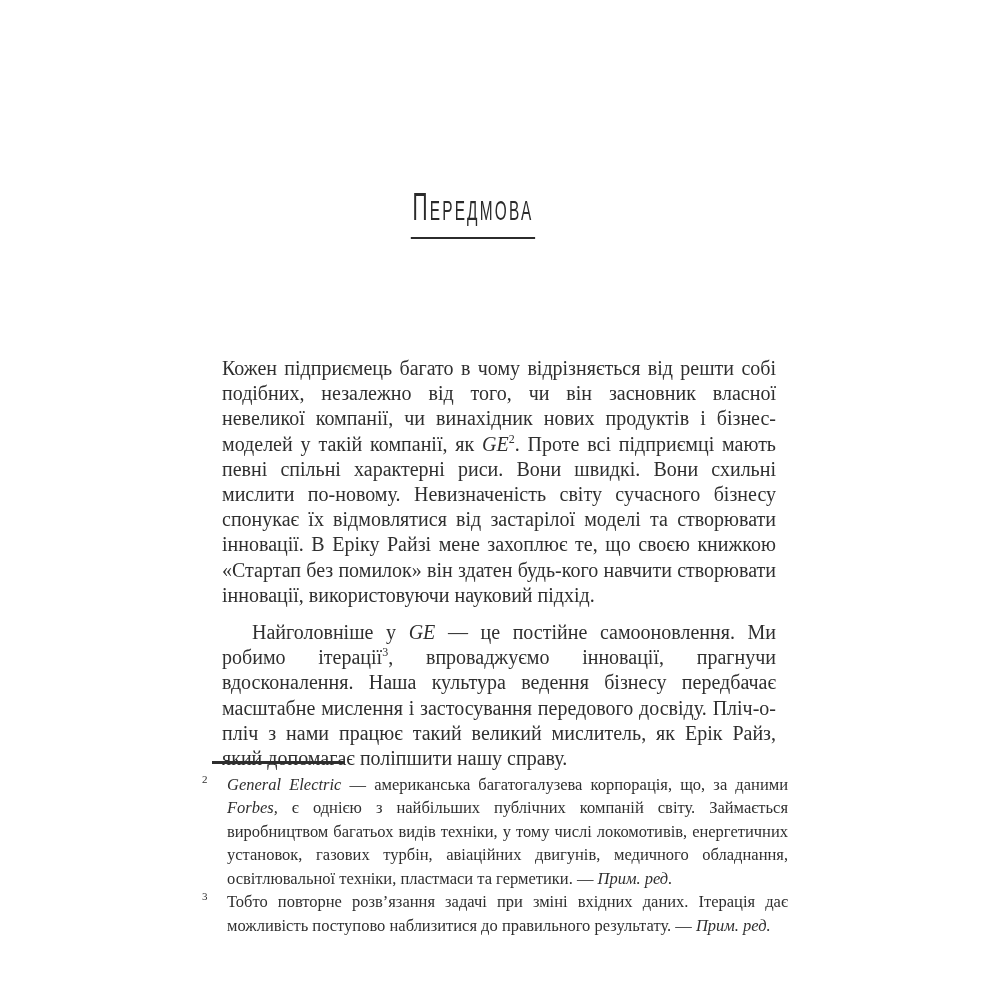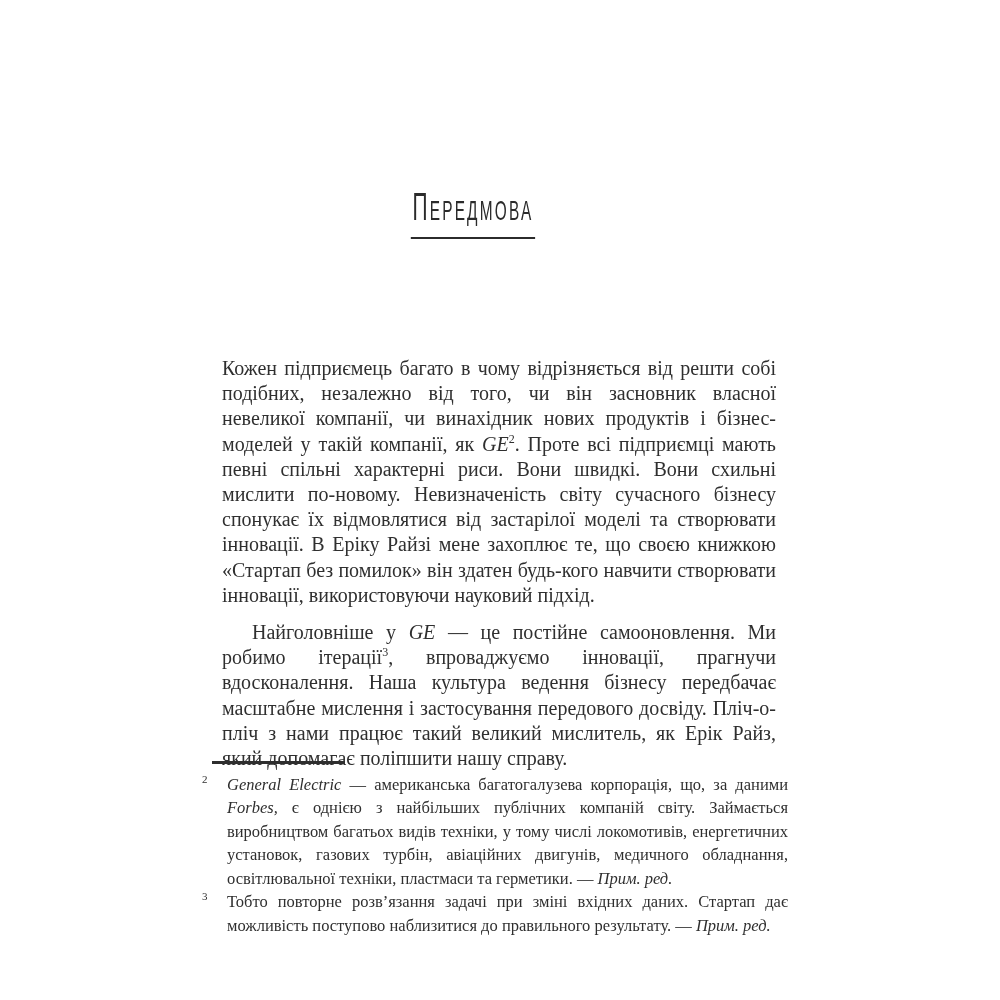--- a/index.html
+++ b/index.html
@@ -109,17 +109,17 @@
 
   <main class="body-text">
       <p class=""><span>Кожен підприємець багато в чому відрізняється від решти собі подібних, незалежно від того, чи він засновник власної невеликої компанії, чи винахідник нових продуктів і бізнес-моделей у такій компанії, як </span><i>GE</i><sup>2</sup><span>. Проте всі підприємці мають певні спільні характерні риси. Вони швидкі. Вони схильні мислити по-новому. Невизначеність світу сучасного бізнесу спонукає їх відмовлятися від застарілої моделі та створювати інновації. В Еріку Райзі мене захоплює те, що своєю книжкою «Стартап без помилок» він здатен будь-кого навчити створювати інновації, використовуючи науковий підхід.</span></p>
       <p class="indent"><span>Найголовніше у </span><i>GE</i><span> — це постійне самооновлення. Ми робимо ітерації</span><sup>3</sup><span>, впроваджуємо інновації, прагнучи вдосконалення. Наша культура ведення бізнесу передбачає масштабне мислення і застосування передового досвіду. Пліч-о-пліч з нами працює такий великий мислитель, як Ерік Райз, який допомагає поліпшити нашу справу.</span></p>
     </main>
 
   <footer class="footnotes">
     <div class="fn-rule"></div>
     <div id="fn-list">
         <div class="footnote"><span class="fn-marker">2</span><i>General Electric</i><span> — американська багатогалузева корпорація, що, за даними </span><i>Forbes,</i><span> є однією з найбільших публічних компаній світу. Займається виробництвом багатьох видів техніки, у тому числі локомотивів, енергетичних установок, газових турбін, авіаційних двигунів, медичного обладнання, освітлювальної техніки, пластмаси та герметики. — </span><i>Прим. ред.</i></div>
-        <div class="footnote"><span class="fn-marker">3</span><span>Тобто повторне розв’язання задачі при зміні вхідних даних. Стартап дає можливість поступово наблизитися до правильного результату. — </span><i>Прим. ред.</i></div>
+        <div class="footnote"><span class="fn-marker">3</span><span>Тобто повторне розв’язання задачі при зміні вхідних даних. Ітерація дає можливість поступово наблизитися до правильного результату. — </span><i>Прим. ред.</i></div>
       </div>
   </footer>
 
 </div>
 
 </body></html>

